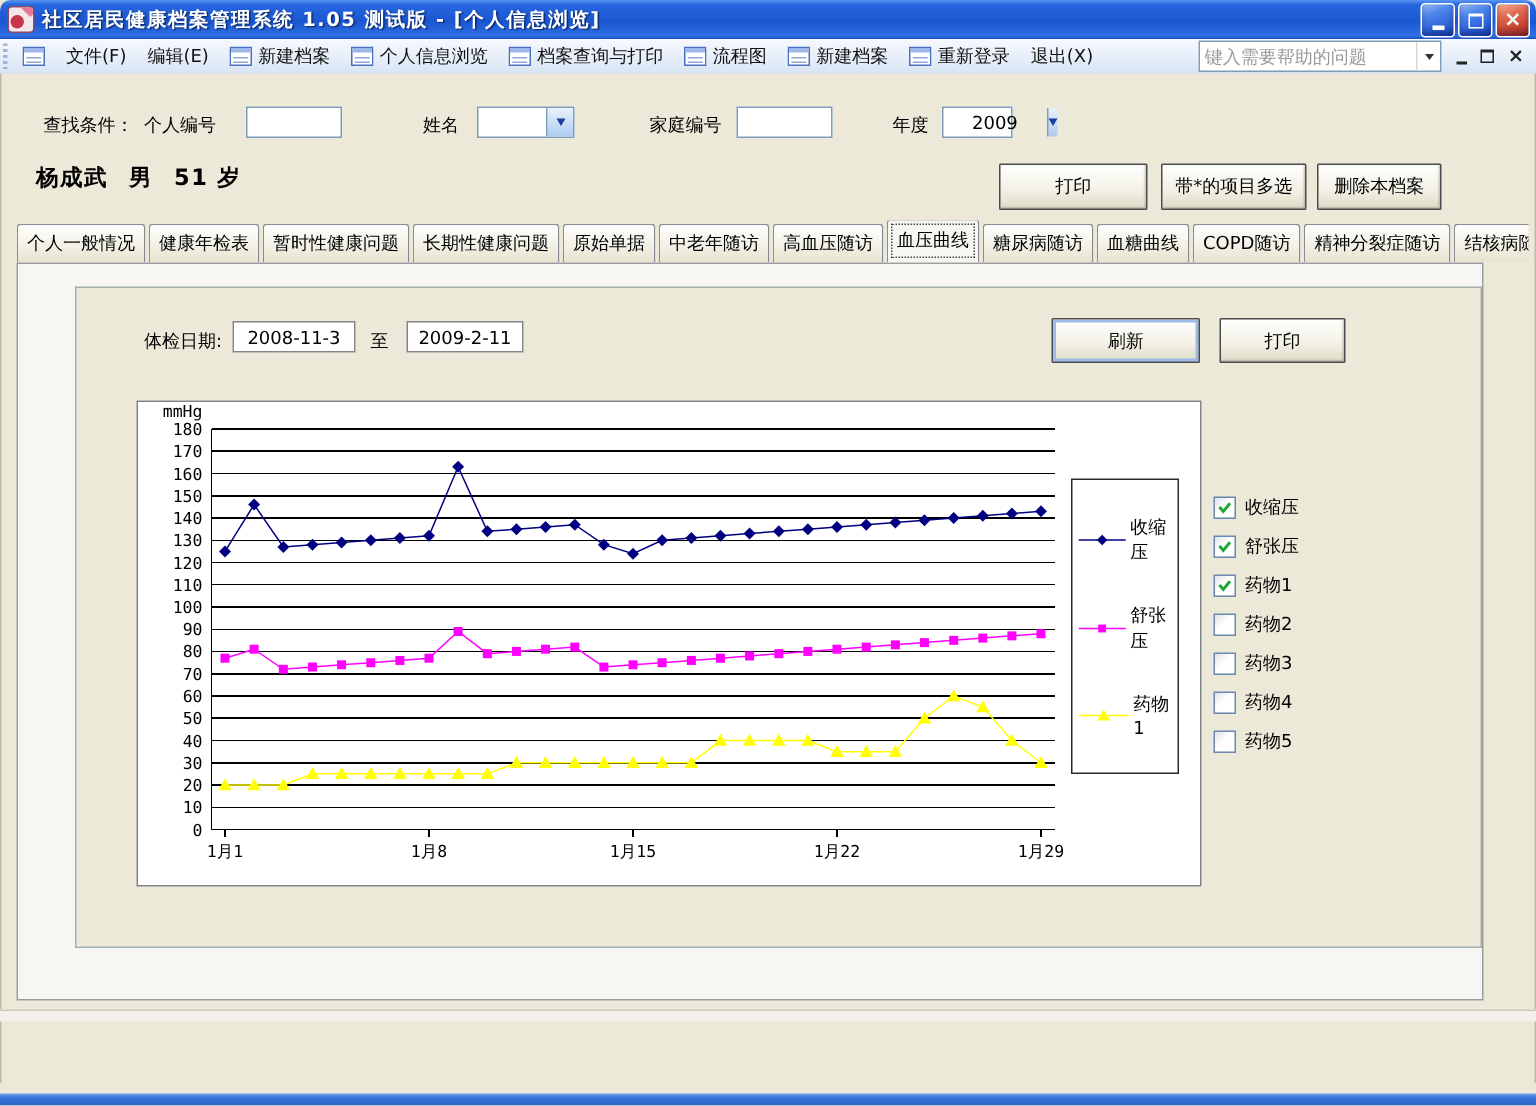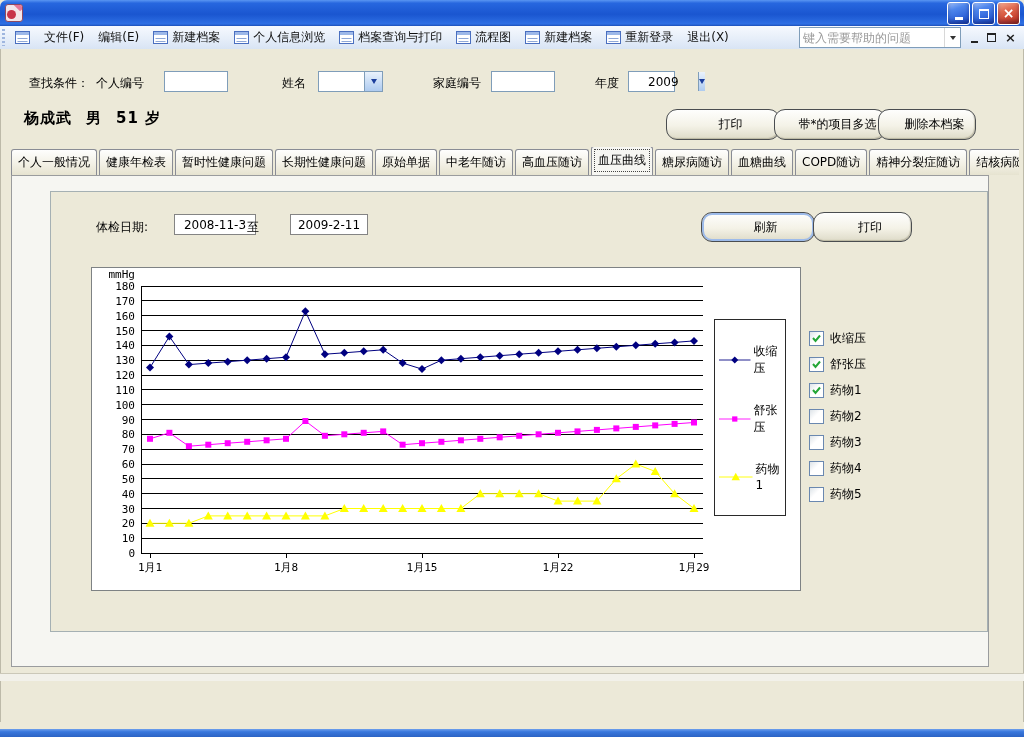--- a/index.html
+++ b/index.html
@@ -53,39 +53,39 @@
     font-family:"DejaVu Sans",sans-serif;padding:0 3px;outline:none;}
   .combo{border:1px solid #7F9DB9;background:#fff;height:21px;box-sizing:border-box;display:flex;align-items:center;}
   .combo .val{flex:1;font-size:12px;padding:0 19px;}
   .combo-btn{width:17px;height:100%;border-left:1px solid #7F9DB9;
     background:linear-gradient(180deg,#EAF2FC 0%,#CBDEF6 50%,#AECBF0 100%);
     display:flex;align-items:center;justify-content:center;cursor:pointer;}
   .combo-btn .tri{width:0;height:0;border-left:3.5px solid transparent;border-right:3.5px solid transparent;border-top:5px solid #1C3E9C;}
 
   .patient-name{font-size:15px;font-weight:bold;color:#000;letter-spacing:1px;}
   .patient-name span{margin-right:14px;}
-  .btn{border:1px solid #4A4D50;border-radius:11px;font-size:12px;color:#000;cursor:pointer;
+  .btn{border:1px solid #4A4D50;border-radius:1px;font-size:12px;color:#000;cursor:pointer;
     background:linear-gradient(180deg,#FEFEFD 0%,#F4F2E7 55%,#DEDBC8 100%);
     box-shadow:inset -1px -1px 1px rgba(120,115,90,.35);display:flex;align-items:center;justify-content:center;
-    font-family:"DejaVu Sans",sans-serif;padding-left:15px;}
+    font-family:"DejaVu Sans",sans-serif;}
   .btn.default{box-shadow:inset 0 0 0 2px #9DBBEA, inset -1px -1px 1px rgba(120,115,90,.2);}
 
   
   .tab-bar{left:10px;top:98px;height:28px;display:flex;gap:2px;align-items:flex-end;white-space:nowrap;width:1008px;overflow:hidden;}
   .tab{border:1px solid #898C95;border-bottom:none;border-radius:3px 3px 0 0;height:25px;line-height:25px;
     padding:0 6px;font-size:12px;background:linear-gradient(180deg,#FEFEFD 0%,#F3F1E6 55%,#E6E3D0 100%);
     cursor:pointer;position:relative;text-align:right;}
   .tab.active{height:28px;line-height:27px;background:#F6F6F2;z-index:3;
     outline:1px dotted #444;outline-offset:-4px;}
 
   .tab-page{left:10px;top:126px;width:978px;height:492px;background:#F6F6F2;border:1px solid #9A9C9E;box-sizing:border-box;z-index:2;}
   .inner-panel{left:38px;top:15px;width:938px;height:441px;background:#ECE9D8;border:1px solid #A5B0B3;box-sizing:border-box;}
 
   .date-input{border:1px solid #848484;background:#fff;height:21px;width:100%;box-sizing:border-box;
-    font-size:12px;text-align:center;font-family:"DejaVu Sans",sans-serif;outline:none;margin-left:19px;}
+    font-size:12px;text-align:center;font-family:"DejaVu Sans",sans-serif;outline:none;}
 
   .chart-panel{left:40px;top:75px;width:710px;height:324px;background:#fff;border:1px solid #7E8284;box-sizing:border-box;}
   .tick-t{font-size:11px;font-family:"DejaVu Sans Mono","Liberation Mono",monospace;fill:#000;}
 
   .legend{left:622px;top:51px;width:72px;height:197px;border:1px solid #2A2A2A;background:#fff;box-sizing:border-box;
     display:flex;flex-direction:column;justify-content:space-around;padding:10px 0;}
   .leg-row{display:flex;align-items:center;gap:3px;padding-left:4px;font-size:12px;color:#000;}
 
   .cb-col{left:758px;top:133px;display:flex;flex-direction:column;}
   .cb-row{display:flex;align-items:center;height:26px;cursor:pointer;}
@@ -97,20 +97,21 @@
   .bottom-border{left:0;top:729px;width:1024px;height:8px;background:linear-gradient(180deg,#6FA0EC 0%,#3877DD 35%,#2B63C4 100%);}
 </style>
 </head>
 <body>
 
 <div class="abs titlebar">
   <div class="app-icon">
       <i></i>
       <b></b>
     </div>
+  <div class="title-text">社区居民健康档案管理系统 1.05 测试版 - [个人信息浏览]</div>
   <div class="tb-btns">
     <div class="tb-btn">
         <div class="g-min"></div>
       </div>
     <div class="tb-btn">
         <div class="g-restore"></div>
       </div>
     <div class="tb-btn close">
         <div class="g-close">×</div>
       </div>

